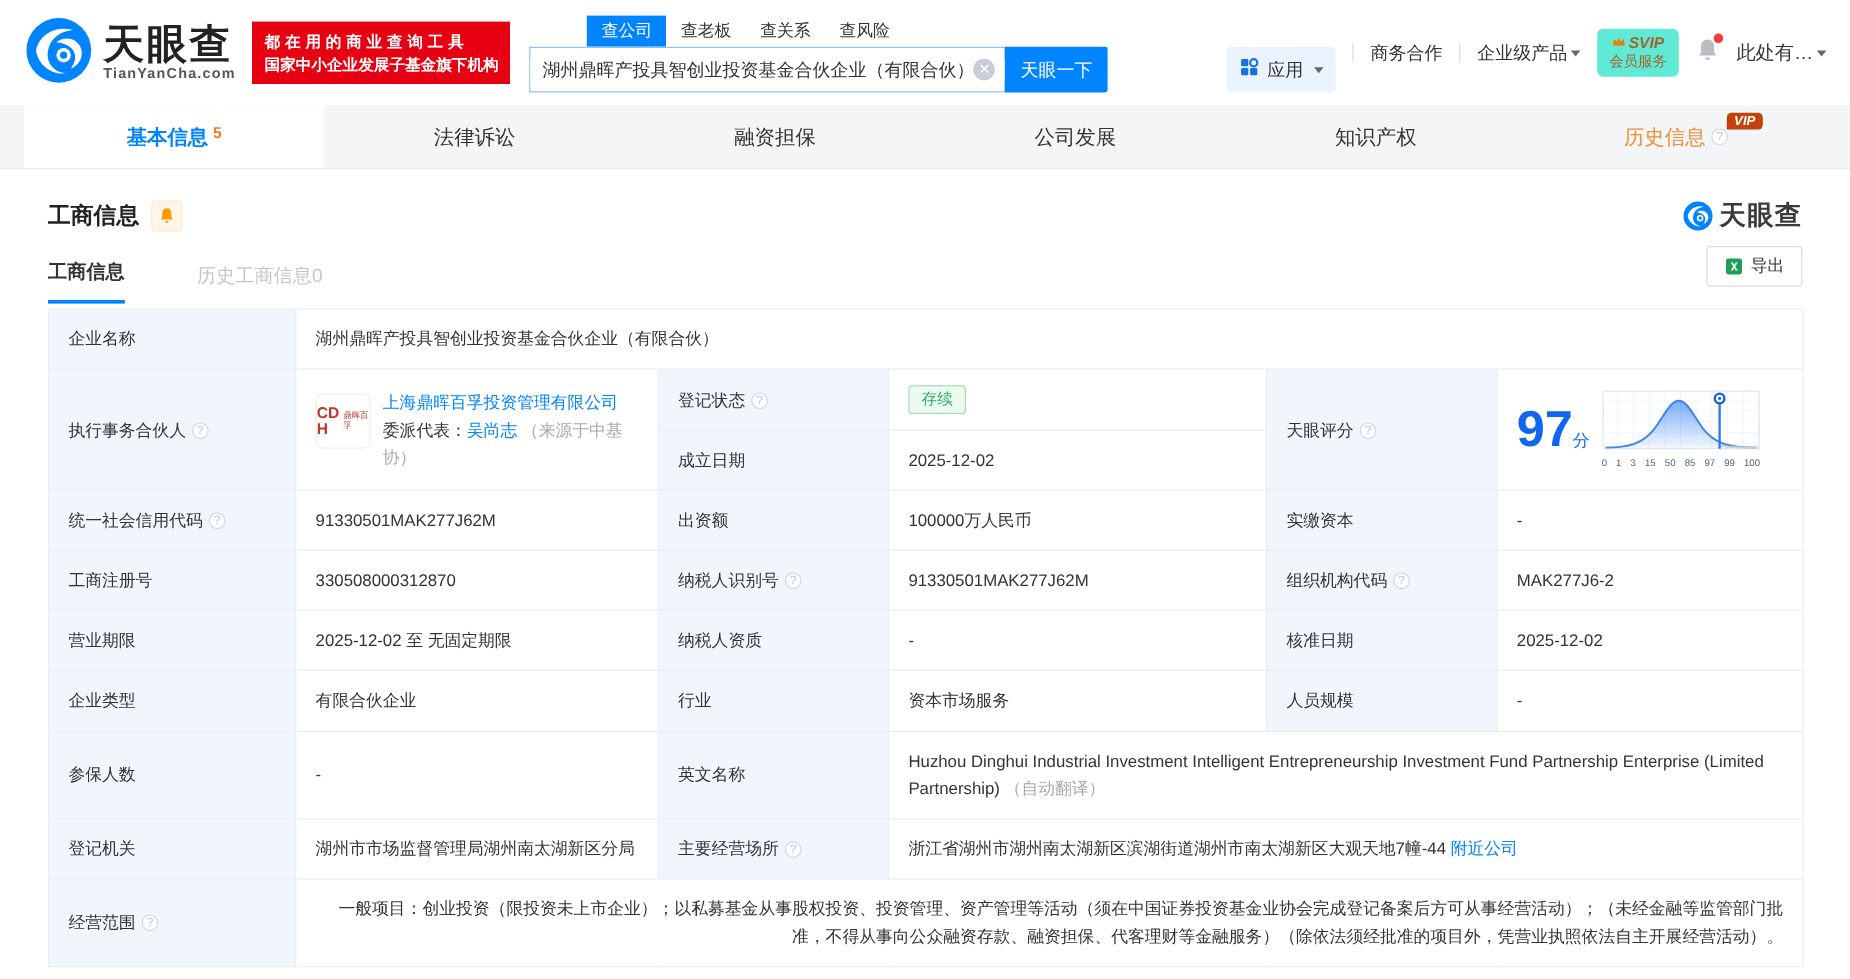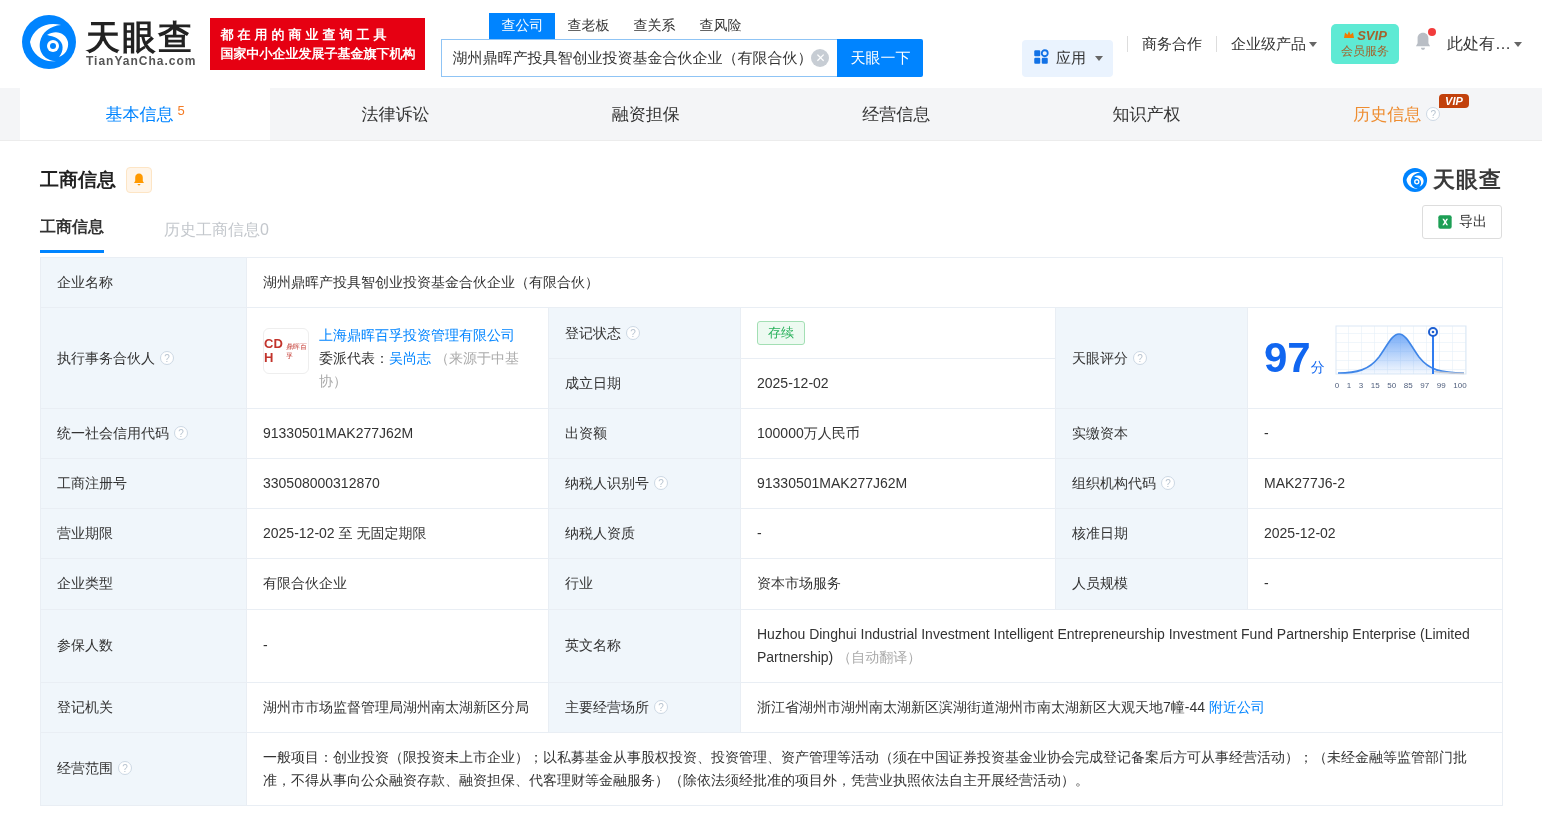--- a/index.html
+++ b/index.html
@@ -38,21 +38,21 @@
   .svip-l1 { color:#a4622c; font-weight:bold; font-style:italic; font-size:13px; display:flex; align-items:center; gap:2px; justify-content:center; }
   .svip-l2 { color:#a4622c; font-size:12px; }
   .bell-wrap { position:relative; cursor:pointer; }
   .red-dot { position:absolute; top:-3px; right:-3px; width:8px; height:8px; border-radius:50%; background:#f23c3c; }
   .user-entry { font-size:16px; color:#333; cursor:pointer; display:flex; align-items:center; }
 
   
   .main-tabs { height:53px; background:#f4f5f7; display:flex; padding:0 20px; border-bottom:1px solid #ececec; }
   .main-tab { flex:1; display:flex; align-items:center; justify-content:center; font-size:17px; color:#333;
     cursor:pointer; position:relative; }
-  .main-tab.active { background:#fff; color:#0084ff; font-weight:normal; }
+  .main-tab.active { background:#fff; color:#0084ff; font-weight:bold; }
   .tab-count { font-size:13px; color:#f47b25; margin-left:4px; margin-top:-8px; }
   .main-tab.vip-tab { color:#ee8d31; }
   .vip-flag { position:absolute; top:6px; right:calc(50% - 72px); background:#c2410c; color:#fff; font-size:11px;
     font-weight:bold; font-style:italic; padding:1px 6px; border-radius:4px 4px 4px 0; }
 
   
   .content { padding:0 40px; }
   .section-head { display:flex; align-items:center; padding:24px 0 10px 0; }
   .section-title { font-size:19px; font-weight:bold; color:#222; }
   .monitor-btn { margin-left:10px; width:26px; height:26px; background:#fff5e9; border:1px solid #fde5c5;
@@ -87,21 +87,21 @@
   .cdh-sub { color:#c2342c; font-size:7px; line-height:9px; }
 
   
   td.score-cell { padding:6px 10px; }
   .score-inner { display:flex; align-items:center; gap:10px; }
   .score-num { font-size:42px; font-weight:bold; color:#1166f0; line-height:1; }
   .score-unit { font-size:14px; color:#1166f0; }
   .score-chart { display:flex; flex-direction:column; }
   .tick-row { display:flex; justify-content:space-between; width:132px; font-size:8px; color:#51607e; margin-top:1px; }
 
-  .scope-val { line-height:1.9; }
+  .scope-val { line-height:1.9;text-align:right; }
 </style>
 </head>
 <body>
 
 <div class="header">
   <div class="logo-wrap">
     <span>
       <svg width="58" height="58" viewBox="0 0 58 58">
         <circle cx="29" cy="29" r="27" fill="#0084ff"></circle>
         <path d="M10 29 C13 15 27 8 41 12 C30 13 22 19 20 29 C18 40 26 48 36 48 C24 50 12 42 10 29Z" fill="#fff"></path>
@@ -181,21 +181,21 @@
   </div>
 </div>
 
 <div class="main-tabs">
   <div class="main-tab active">
     <span>基本信息</span>
     <span class="tab-count">5</span>
   </div>
   <div class="main-tab">法律诉讼</div>
   <div class="main-tab">融资担保</div>
-  <div class="main-tab">经营信息</div>
+  <div class="main-tab">公司发展</div>
   <div class="main-tab">知识产权</div>
   <div class="main-tab vip-tab">
     <span class="vip-flag">VIP</span>
     <span>历史信息</span>
     <span class="help-icon">?</span>
   </div>
 </div>
 
 <div class="content">
 

